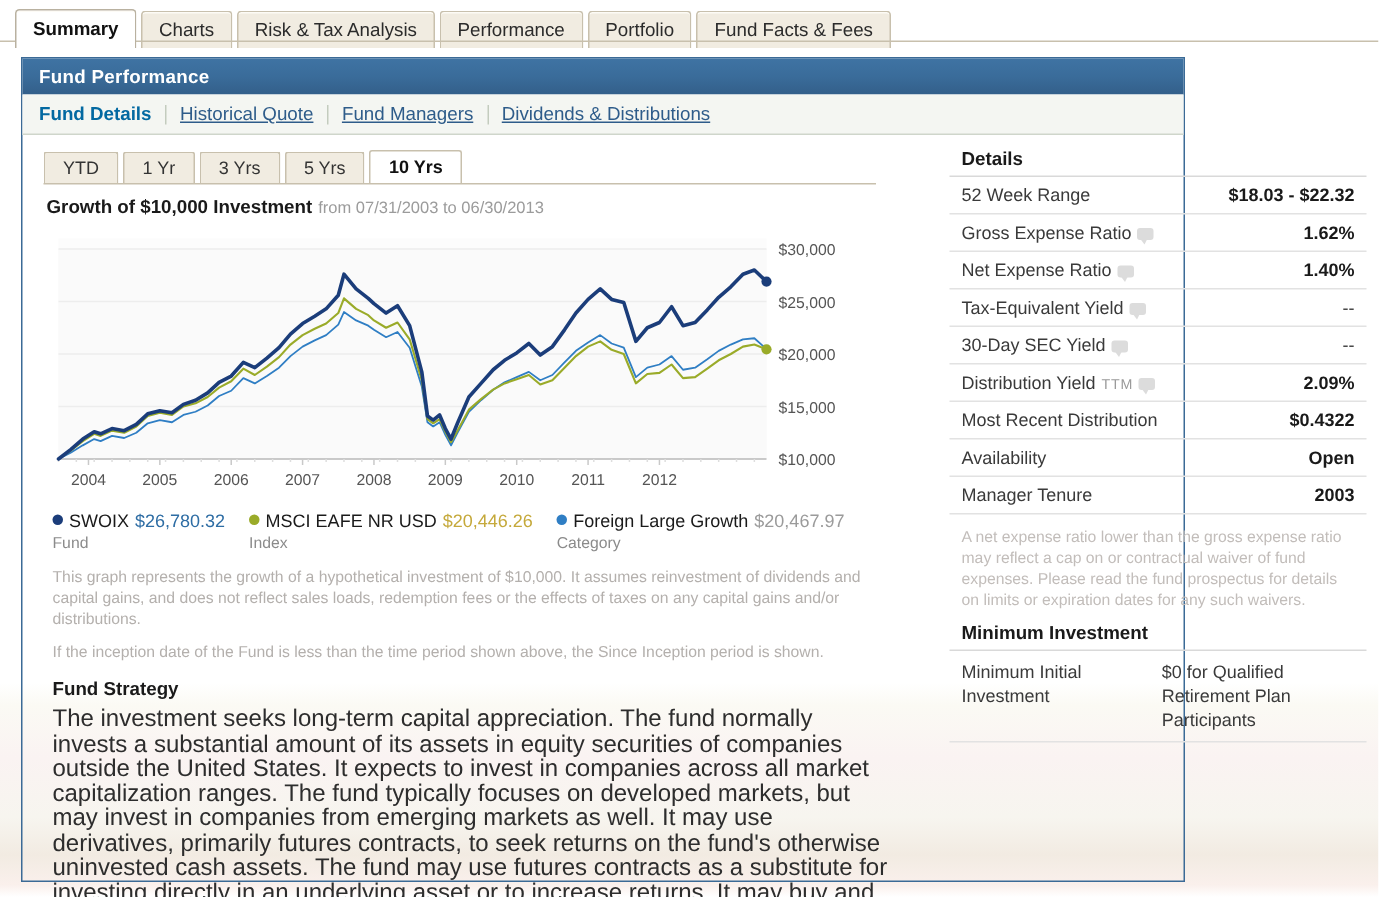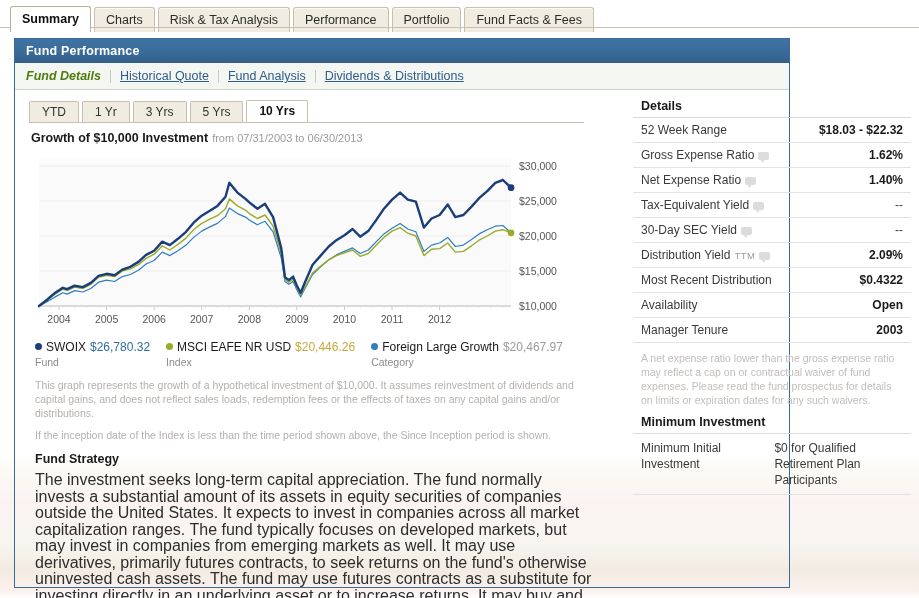--- a/index.html
+++ b/index.html
@@ -30,21 +30,21 @@
   
   .panel{position:absolute;left:14px;top:38px;width:776px;height:550px;
     border:1px solid #3b6a96;background:transparent;box-sizing:border-box;}
   .panel-head{height:24px;background:linear-gradient(to bottom,#3f73a3 0%,#3a6c9a 50%,#335f8a 100%);
     color:#fff;font-weight:bold;font-size:12.5px;line-height:24px;padding-left:11px;letter-spacing:.2px;}
 
   .subnav{height:26px;background:#f4f6f2;border-bottom:1px solid #cfd6cb;
     display:flex;align-items:center;padding-left:11px;font-size:12.5px;}
   .subnav .sn{padding:0 9px;color:#2b2b2b;}
   .subnav .sn:first-child{padding-left:0;}
-  .subnav .sn.cur{font-weight:bold;color:#4d7c0f;font-style:italic;}
+  .subnav .sn.cur{font-weight:bold;color:#0369a1;}
   .subnav .sn a{color:#2e5c8a;text-decoration:underline;cursor:pointer;}
   .subnav .sep{width:1px;height:13px;background:#c3ccbe;}
 
   .body{position:absolute;left:0;top:51px;width:896px;height:497px;display:flex;gap:38px;}
   .left{width:582px;position:relative;}
   .right{width:314px;position:relative;}
 
   
   .ptabs{display:flex;align-items:flex-end;gap:3px;padding:10px 0 0 14px;height:22px;position:relative;}
   .ptab{background:#f1ece1;border:1px solid #c8c0ad;border-bottom:none;border-radius:2px 2px 0 0;
@@ -113,21 +113,21 @@
 
   <div class="panel">
 
     <div class="panel-head">Fund Performance</div>
 
     <div class="subnav" id="subnav">
         <div class="sn cur">Fund Details</div>
         <div class="sep"></div>
         <div class="sn"><a>Historical Quote</a></div>
         <div class="sep"></div>
-        <div class="sn"><a>Fund Analysis</a></div>
+        <div class="sn"><a>Fund Managers</a></div>
         <div class="sep"></div>
         <div class="sn"><a>Dividends &amp; Distributions</a></div>
       </div>
 
     <div class="body">
 
       <div class="left">
 
         <div class="ptabs">
           <div class="ptabline"></div>
@@ -234,21 +234,21 @@
               <div class="sub">Index</div>
             </div>
             <div class="lg">
               <div class="row1"><span class="dot" style="background: rgb(47, 126, 196);"></span><span class="nm">Foreign Large Growth</span><span class="val" style="color: rgb(155, 155, 155); margin-left: 4px;">$20,467.97</span></div>
               <div class="sub">Category</div>
             </div>
           </div>
 
         <div class="disc" id="graph-disclaimer">
             <p>This graph represents the growth of a hypothetical investment of $10,000. It assumes reinvestment of dividends and capital gains, and does not reflect sales loads, redemption fees or the effects of taxes on any capital gains and/or distributions.</p>
-            <p>If the inception date of the Index is less than the time period shown above, the Since Inception period is shown.</p>
+            <p>If the inception date of the Fund is less than the time period shown above, the Since Inception period is shown.</p>
           </div>
 
         <div class="strategy">
           <h3>Fund Strategy</h3>
           <p>The investment seeks long-term capital appreciation. The fund normally invests a substantial amount of its assets in equity securities of companies outside the United States. It expects to invest in companies across all market capitalization ranges. The fund typically focuses on developed markets, but may invest in companies from emerging markets as well. It may use derivatives, primarily futures contracts, to seek returns on the fund's otherwise uninvested cash assets. The fund may use futures contracts as a substitute for investing directly in an underlying asset or to increase returns. It may buy and sell portfolio securities actively.</p>
         </div>
       </div>
 
       <div class="right">
         <div class="rtitle">Details</div>

